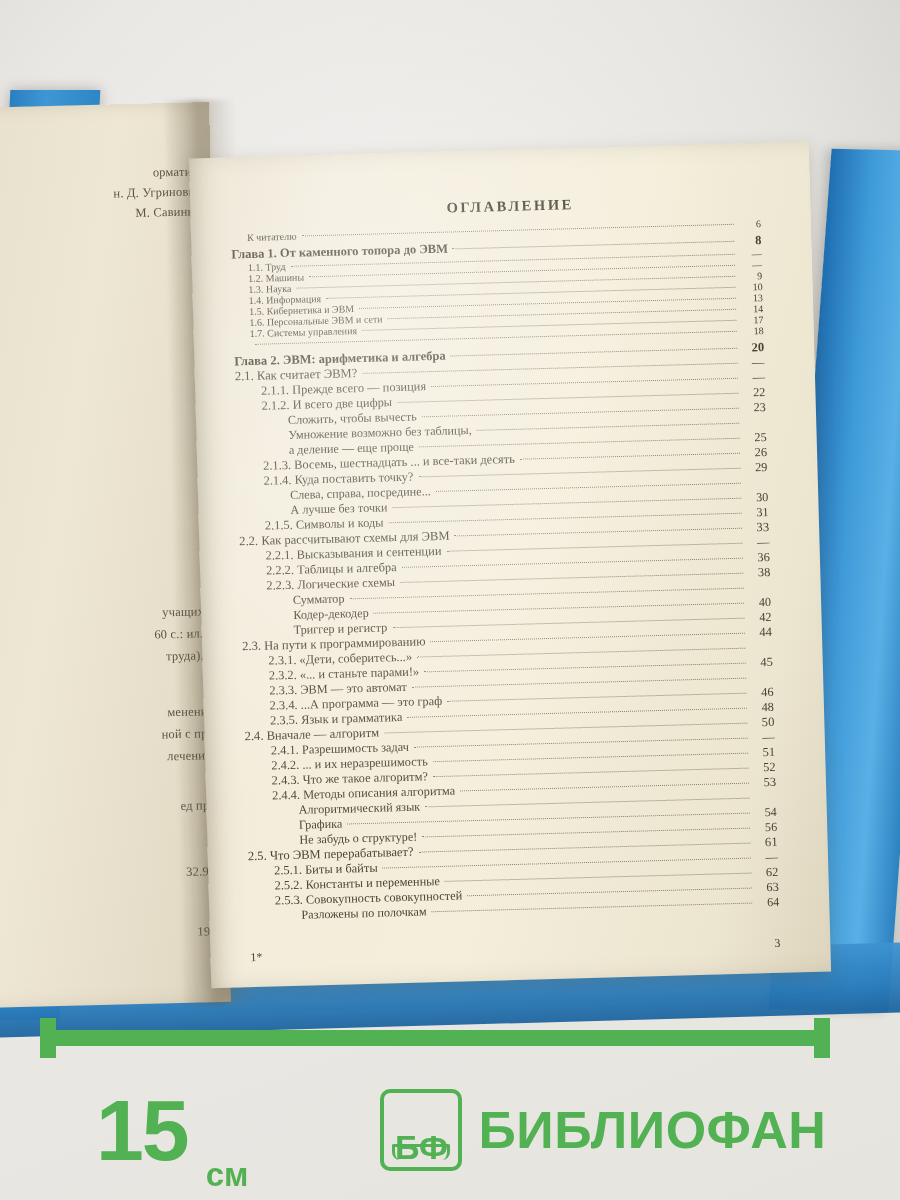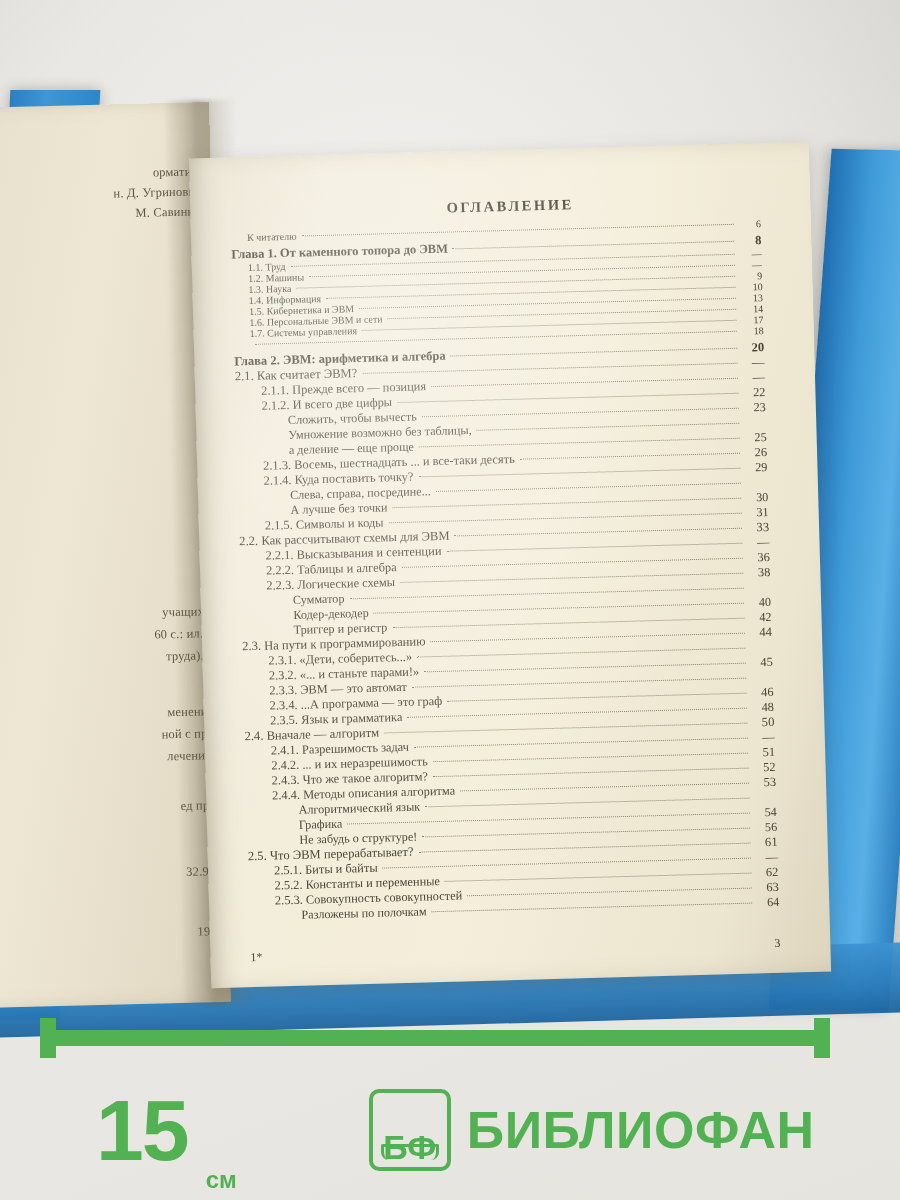--- a/index.html
+++ b/index.html
@@ -199,21 +199,21 @@
     font-family: "Liberation Sans", sans-serif;
     font-weight: 700;
     font-size: 86px;
     color: #52b153;
     line-height: 1;
     letter-spacing: -2px;
   }
   .brand-unit {
     font-family: "Liberation Sans", sans-serif;
     font-weight: 700;
-    font-size: 24px;
+    font-size: 33px;
     color: #52b153;
     margin-left: 6px;
     align-self: flex-end;
     padding-bottom: 6px;
   }
   .brand-logo {
     margin-left: 72px;
     display: flex;
     align-items: center;
   }

